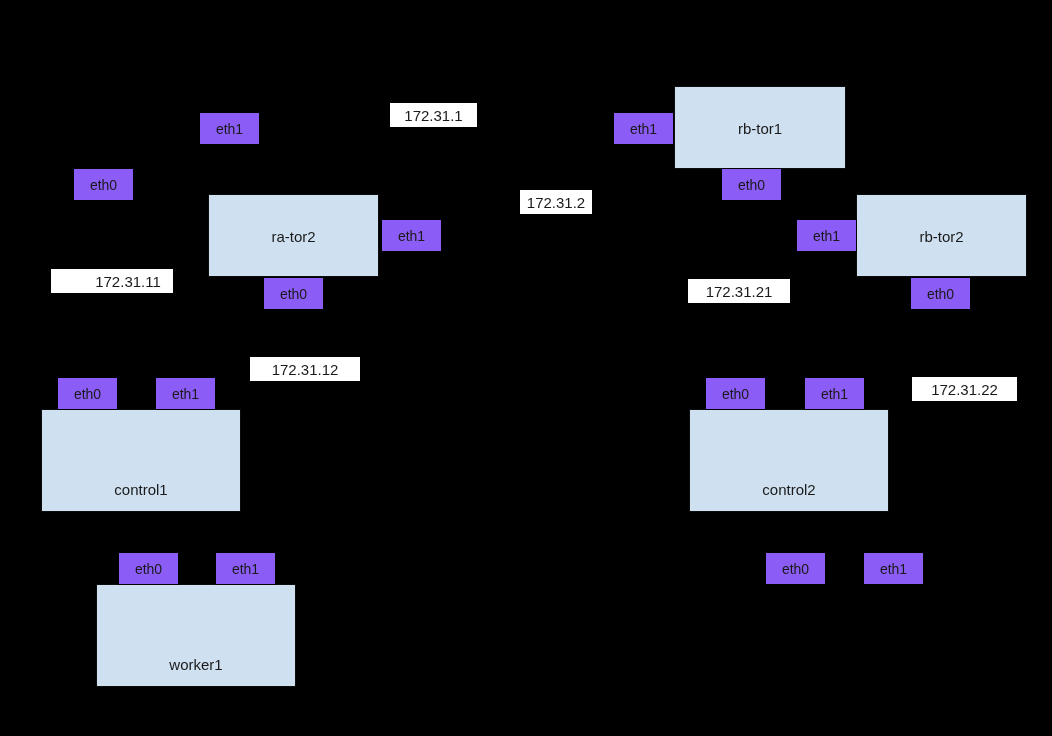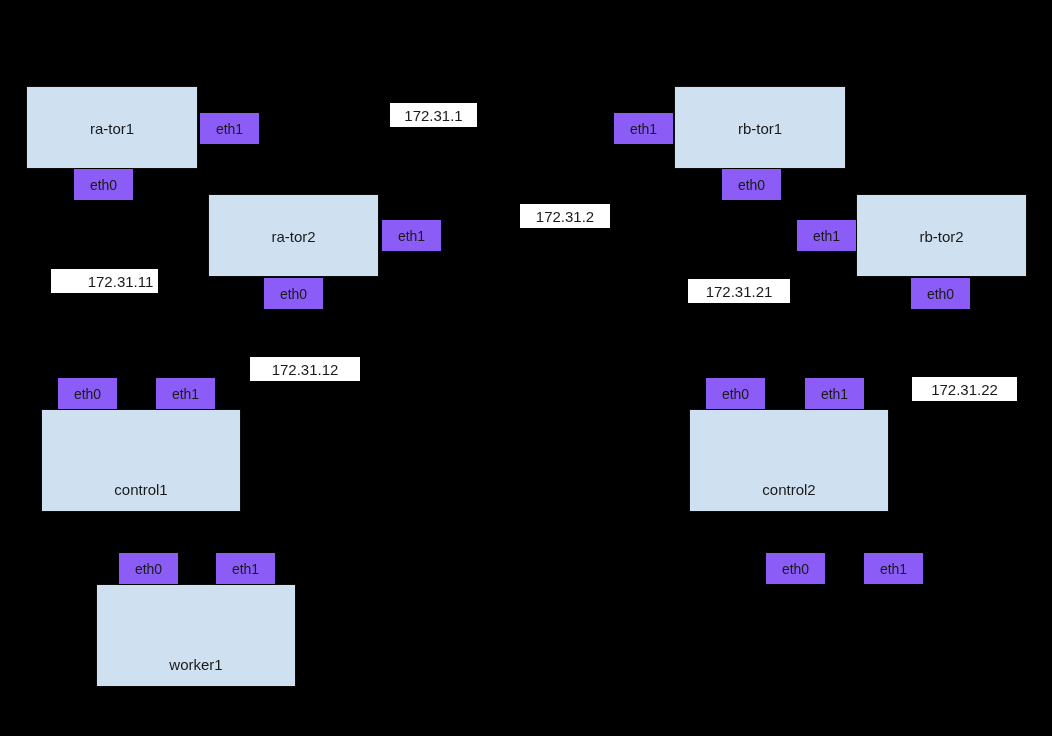--- a/index.html
+++ b/index.html
@@ -71,23 +71,20 @@
     color: #1a1a1a;
     font-size: 15px;
     white-space: nowrap;
     border: none;
   }
 </style>
 </head>
 <body>
 
 <div id="canvas">
-    <div class="node device label-middle" style="left: 26px; top: 86px; width: 172px; height: 83px;">
-      <div class="device-label">ra-tor1</div>
-    </div>
     <div class="port" style="left: 199px; top: 112px; width: 61px; height: 33px;">eth1</div>
     <div class="port" style="left: 73px; top: 168px; width: 61px; height: 33px;">eth0</div>
     <div class="node device label-middle" style="left: 208px; top: 194px; width: 171px; height: 83px; text-decoration: underline;">
       <div class="device-label">ra-tor2</div>
     </div>
     <div class="port" style="left: 381px; top: 219px; width: 61px; height: 33px;">eth1</div>
     <div class="port" style="left: 263px; top: 277px; width: 61px; height: 33px;">eth0</div>
     <div class="node device label-middle" style="left: 674px; top: 86px; width: 172px; height: 83px;">
       <div class="device-label">rb-tor1</div>
     </div>
@@ -109,18 +106,18 @@
     <div class="port" style="left: 705px; top: 377px; width: 61px; height: 33px;">eth0</div>
     <div class="port" style="left: 804px; top: 377px; width: 61px; height: 33px;">eth1</div>
     <div class="node device label-lower" style="left: 96px; top: 584px; width: 200px; height: 103px;">
       <div class="device-label">worker1</div>
     </div>
     <div class="port" style="left: 118px; top: 552px; width: 61px; height: 33px;">eth0</div>
     <div class="port" style="left: 215px; top: 552px; width: 61px; height: 33px;">eth1</div>
     <div class="port" style="left: 765px; top: 552px; width: 61px; height: 33px;">eth0</div>
     <div class="port" style="left: 863px; top: 552px; width: 61px; height: 33px;">eth1</div>
     <div class="netlabel" style="left: 390px; top: 103px; width: 87px; height: 24px;">172.31.1</div>
-    <div class="netlabel" style="left: 520px; top: 204px; width: 90px; height: 24px; text-align: right;">172.31.2</div>
-    <div class="netlabel" style="left: 51px; top: 269px; width: 107px; height: 24px; padding-left: 32px;">172.31.11</div>
+    <div class="netlabel" style="left: 520px; top: 190px; width: 72px; height: 24px; text-align: right;">172.31.2</div>
+    <div class="netlabel" style="left: 51px; top: 269px; width: 122px; height: 24px; padding-left: 32px;">172.31.11</div>
     <div class="netlabel" style="left: 250px; top: 357px; width: 110px; height: 24px;">172.31.12</div>
     <div class="netlabel" style="left: 688px; top: 279px; width: 102px; height: 24px;">172.31.21</div>
     <div class="netlabel" style="left: 912px; top: 377px; width: 105px; height: 24px;">172.31.22</div>
   </div>
 
 </body></html>

